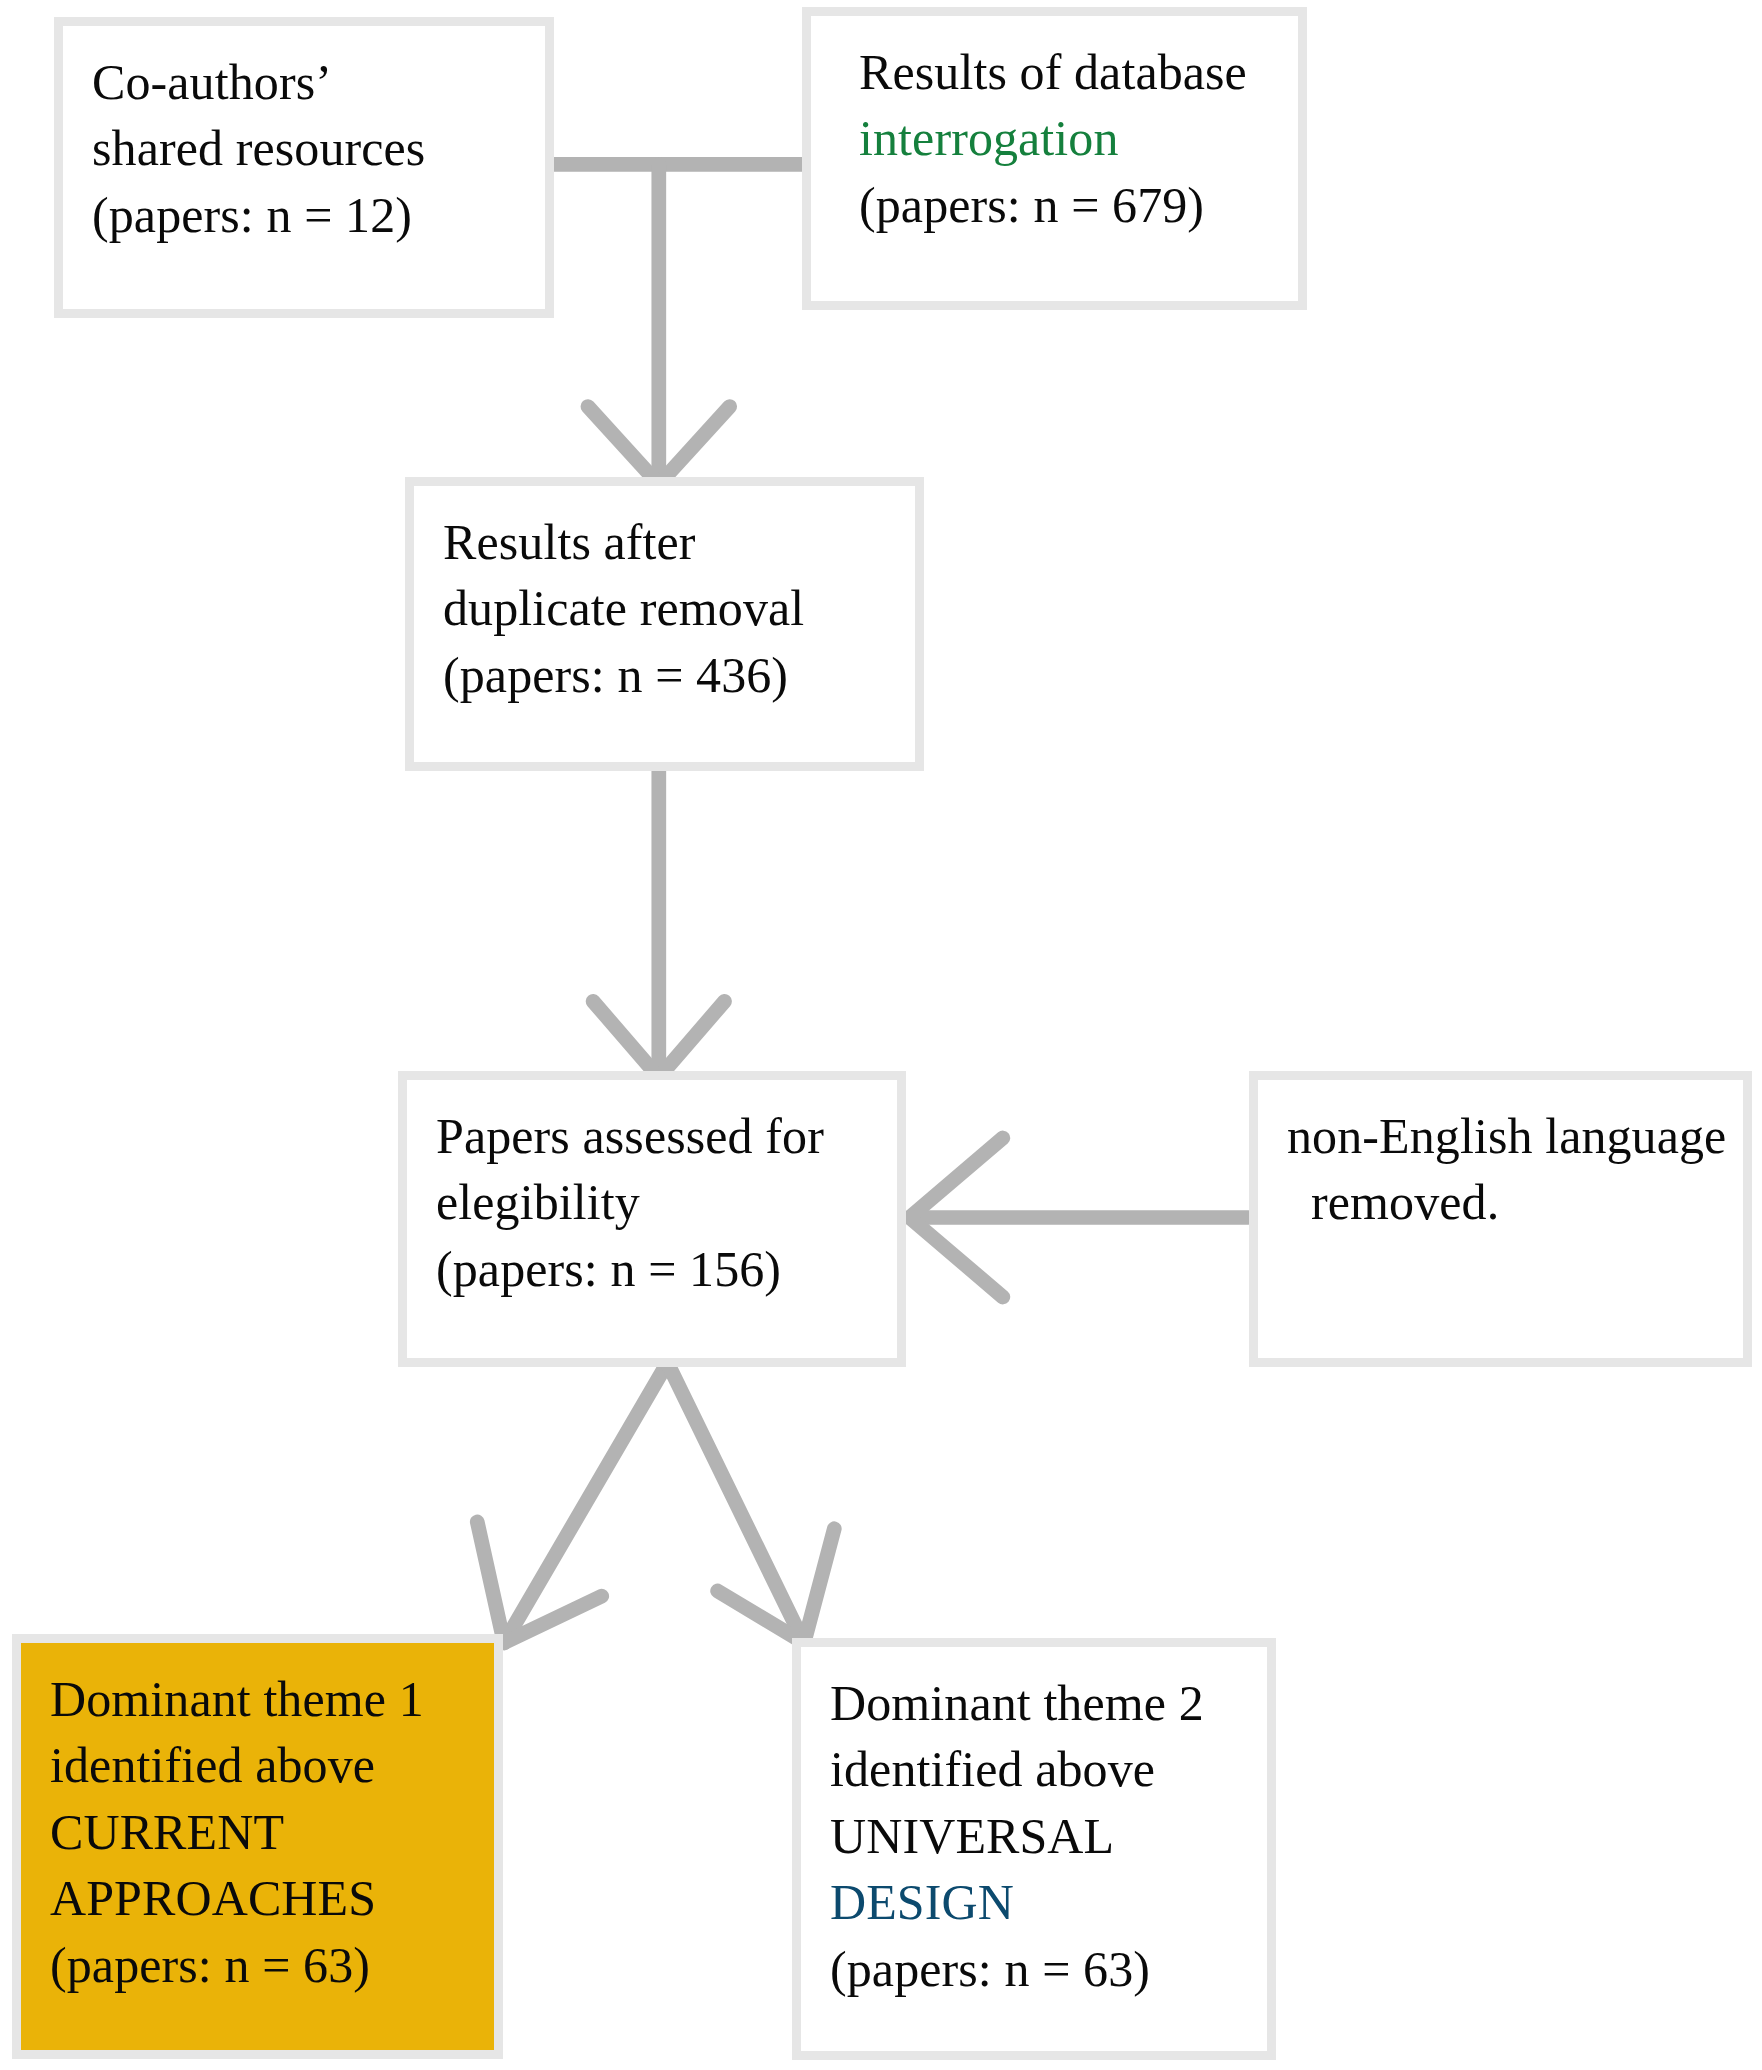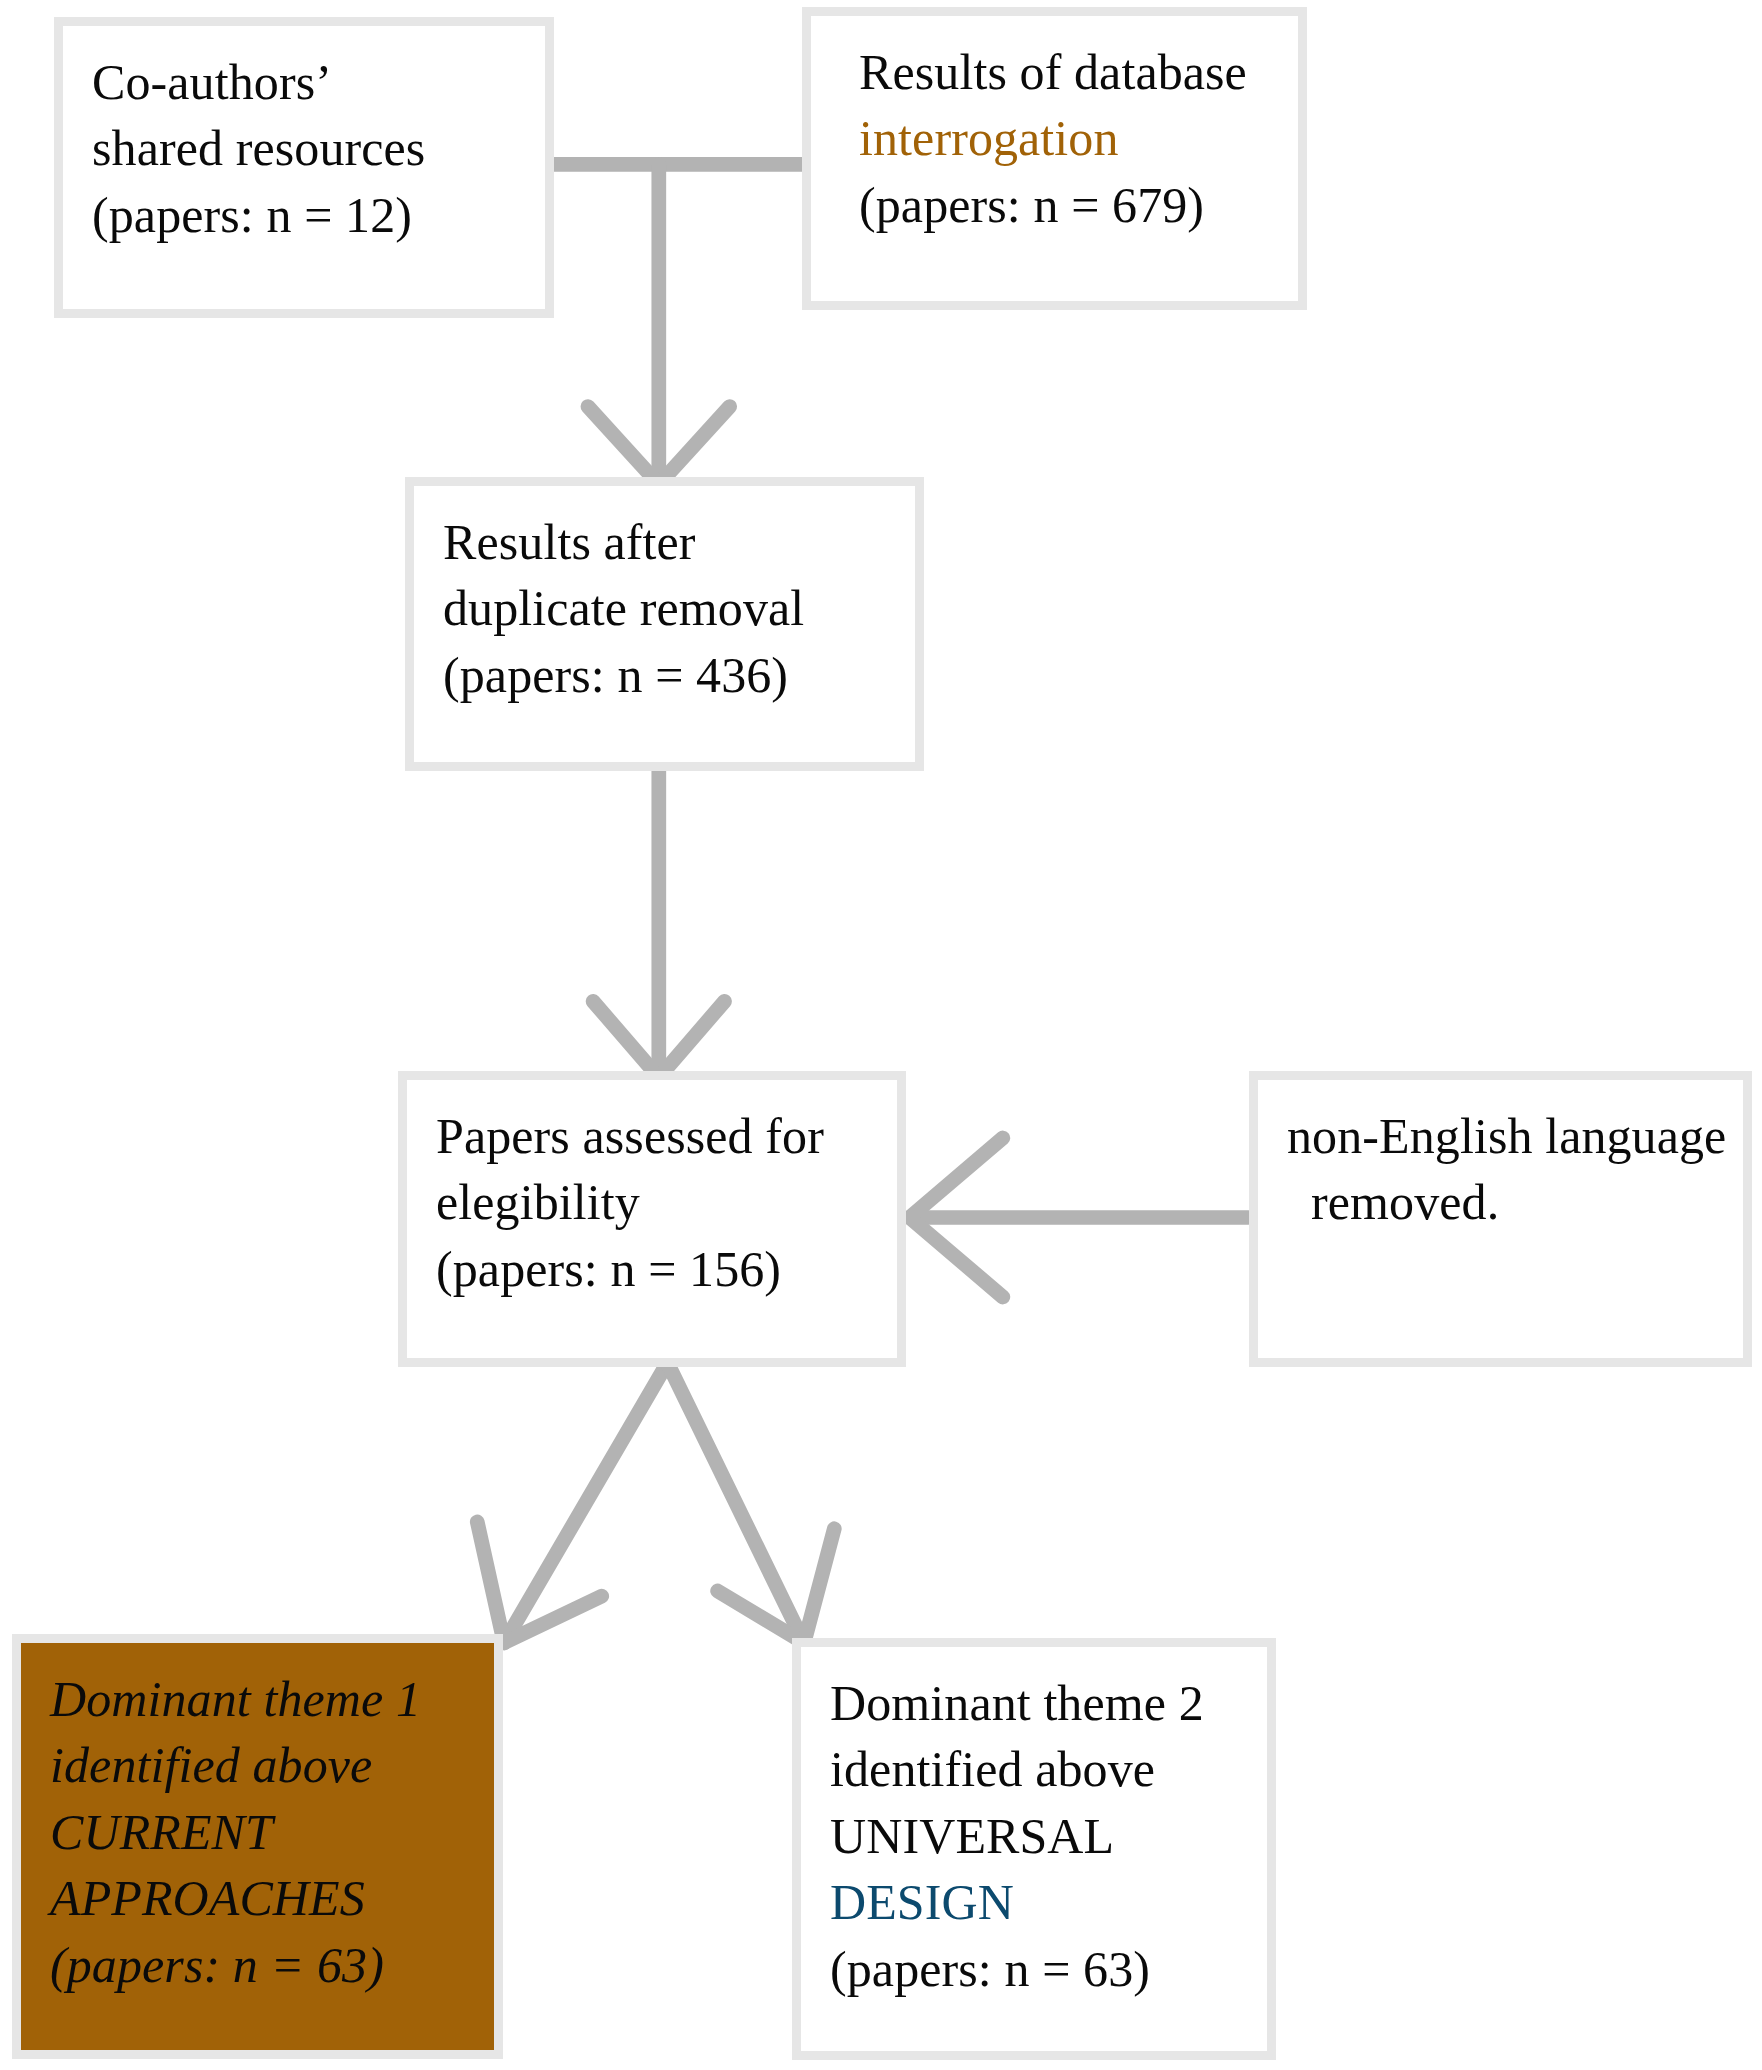--- a/index.html
+++ b/index.html
@@ -87,42 +87,42 @@
   </svg>
 
   <div class="flow-box" id="box-coauthors" style="border-color: rgb(230, 230, 230); background: rgb(255, 255, 255);">
     <span class="line" style="color: rgb(10, 10, 10);">Co-authors’</span>
     <span class="line" style="color: rgb(10, 10, 10);">shared resources</span>
     <span class="line" style="color: rgb(10, 10, 10);">(papers: n = 12)</span>
   </div>
 
   <div class="flow-box" id="box-database" style="border-color: rgb(230, 230, 230); background: rgb(255, 255, 255); padding-left: 48px;">
     <span class="line" style="color: rgb(10, 10, 10);">Results of database</span>
-    <span class="line" style="color: #a16207;">interrogation</span>
+    <span class="line" style="color: #15803d;">interrogation</span>
     <span class="line" style="color: rgb(10, 10, 10);">(papers: n = 679)</span>
   </div>
 
   <div class="flow-box" id="box-after-dup" style="border-color: rgb(230, 230, 230); background: rgb(255, 255, 255);">
     <span class="line" style="color: rgb(10, 10, 10);">Results after</span>
     <span class="line" style="color: rgb(10, 10, 10);">duplicate removal</span>
     <span class="line" style="color: rgb(10, 10, 10);">(papers: n = 436)</span>
   </div>
 
   <div class="flow-box" id="box-eligibility" style="border-color: rgb(230, 230, 230); background: rgb(255, 255, 255);">
     <span class="line" style="color: rgb(10, 10, 10);">Papers assessed for</span>
     <span class="line" style="color: rgb(10, 10, 10);">elegibility</span>
     <span class="line" style="color: rgb(10, 10, 10);">(papers: n = 156)</span>
   </div>
 
   <div class="flow-box" id="box-fulltexts" style="border-color: rgb(230, 230, 230); background: rgb(255, 255, 255);">
     <span class="line" style="color: rgb(10, 10, 10);">non-English language</span>
     <span class="line" style="color: rgb(10, 10, 10); margin-left: 24px;">removed.</span>
   </div>
 
-  <div class="flow-box" id="box-theme1" style="border-color: rgb(230, 230, 230); background: #a16207; font-style: italic;">
+  <div class="flow-box" id="box-theme1" style="border-color: rgb(230, 230, 230); background: #eab308;">
     <span class="line" style="color: rgb(10, 10, 10);">Dominant theme 1</span>
     <span class="line" style="color: rgb(10, 10, 10);">identified above</span>
     <span class="line" style="color: rgb(10, 10, 10);">CURRENT</span>
     <span class="line" style="color: rgb(10, 10, 10);">APPROACHES</span>
     <span class="line" style="color: rgb(10, 10, 10);">(papers: n = 63)</span>
   </div>
 
   <div class="flow-box" id="box-theme2" style="border-color: rgb(230, 230, 230); background: rgb(255, 255, 255);">
     <span class="line" style="color: rgb(10, 10, 10);">Dominant theme 2</span>
     <span class="line" style="color: rgb(10, 10, 10);">identified above</span>

